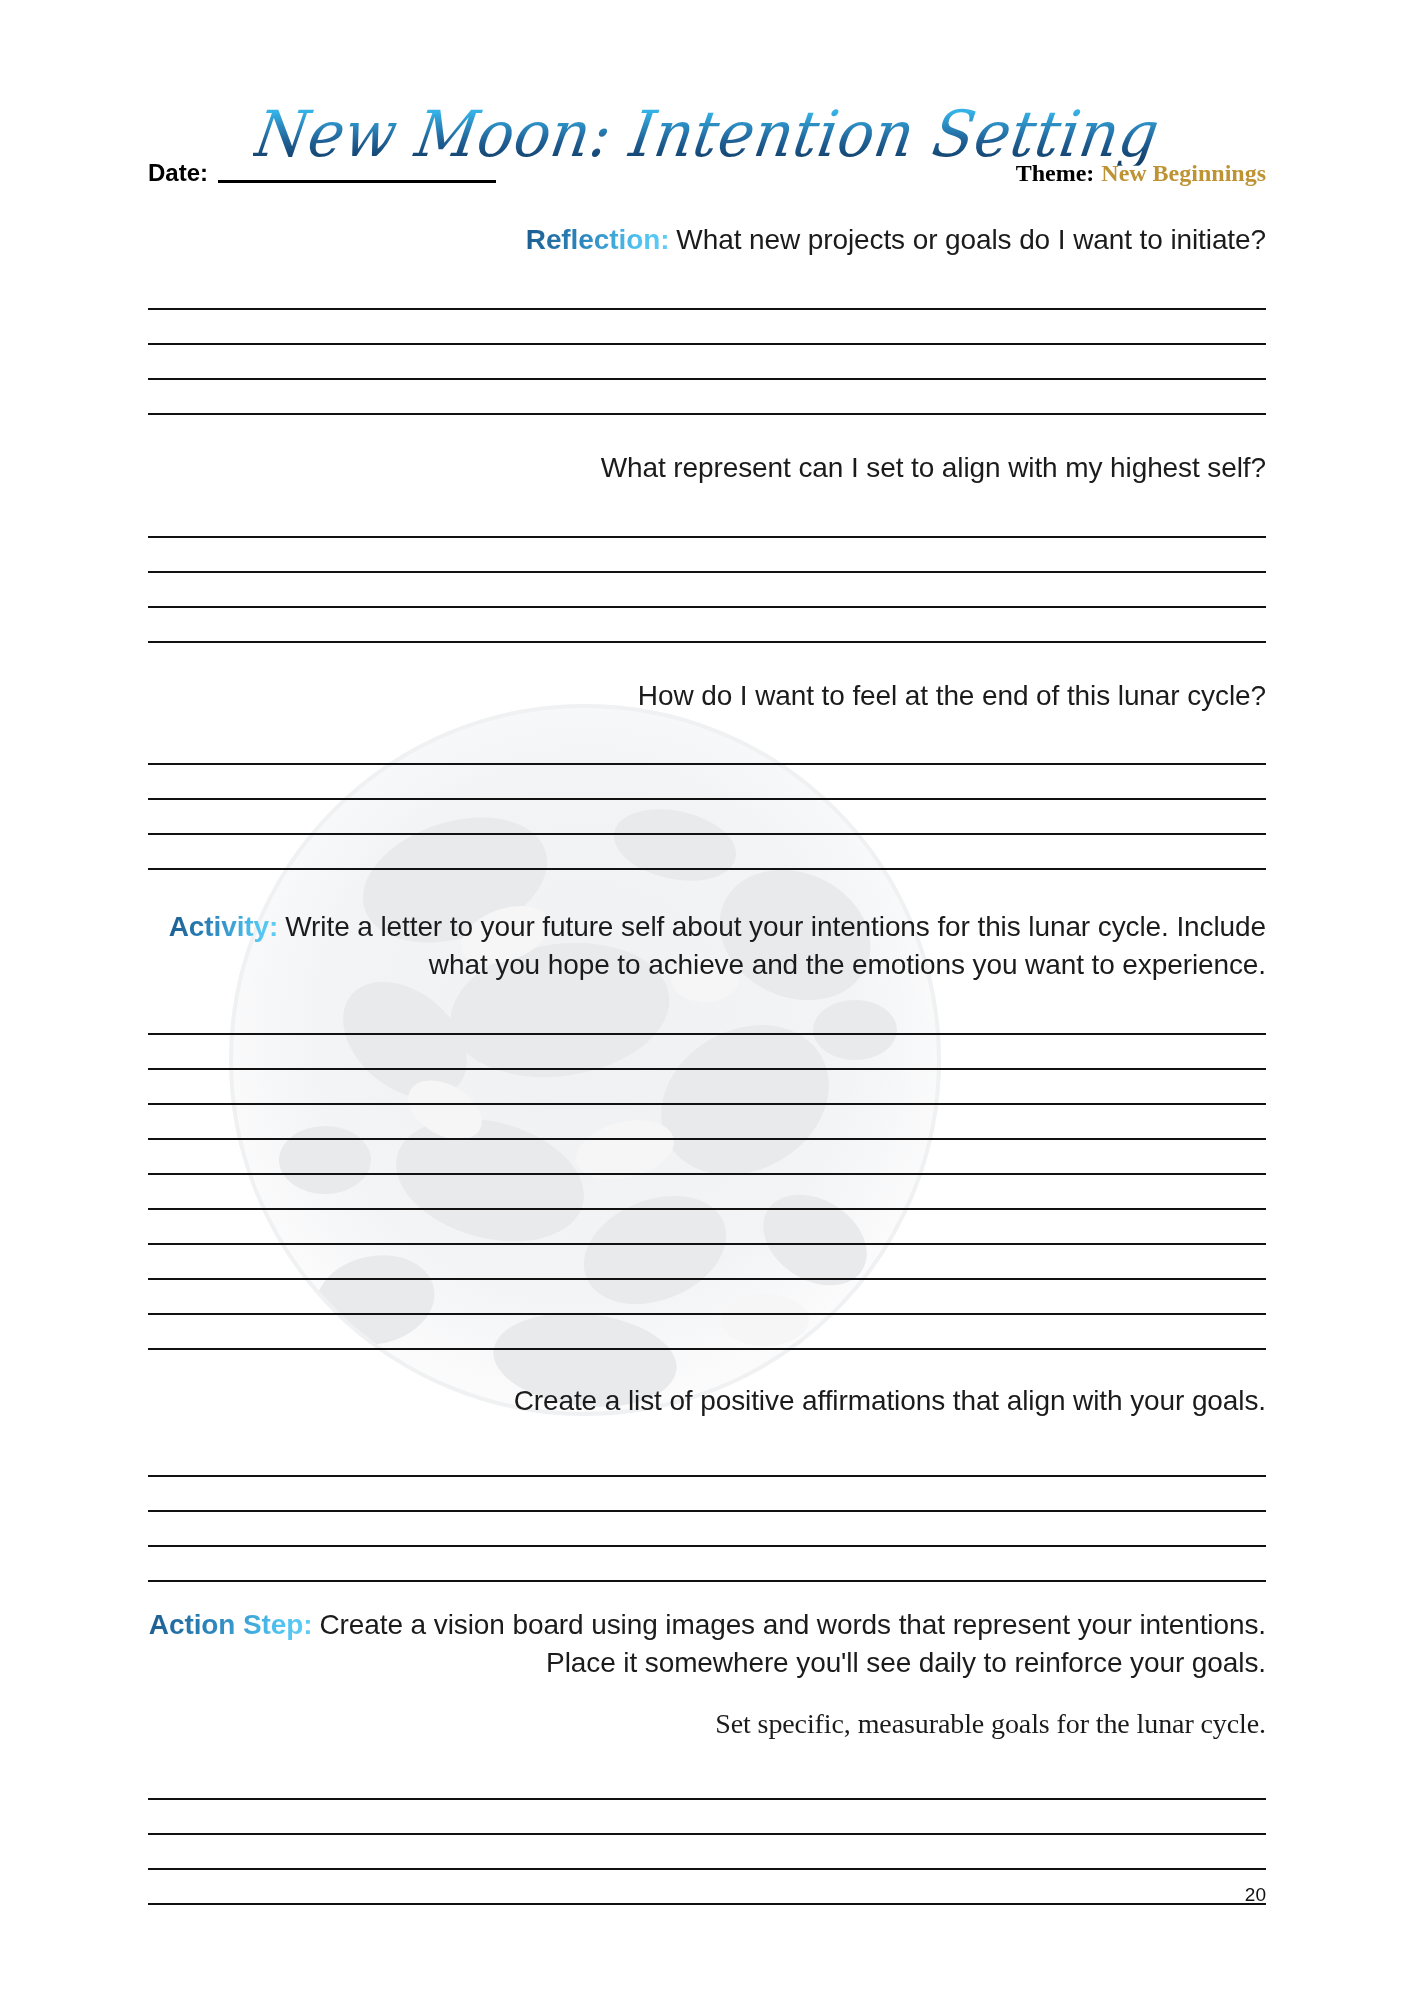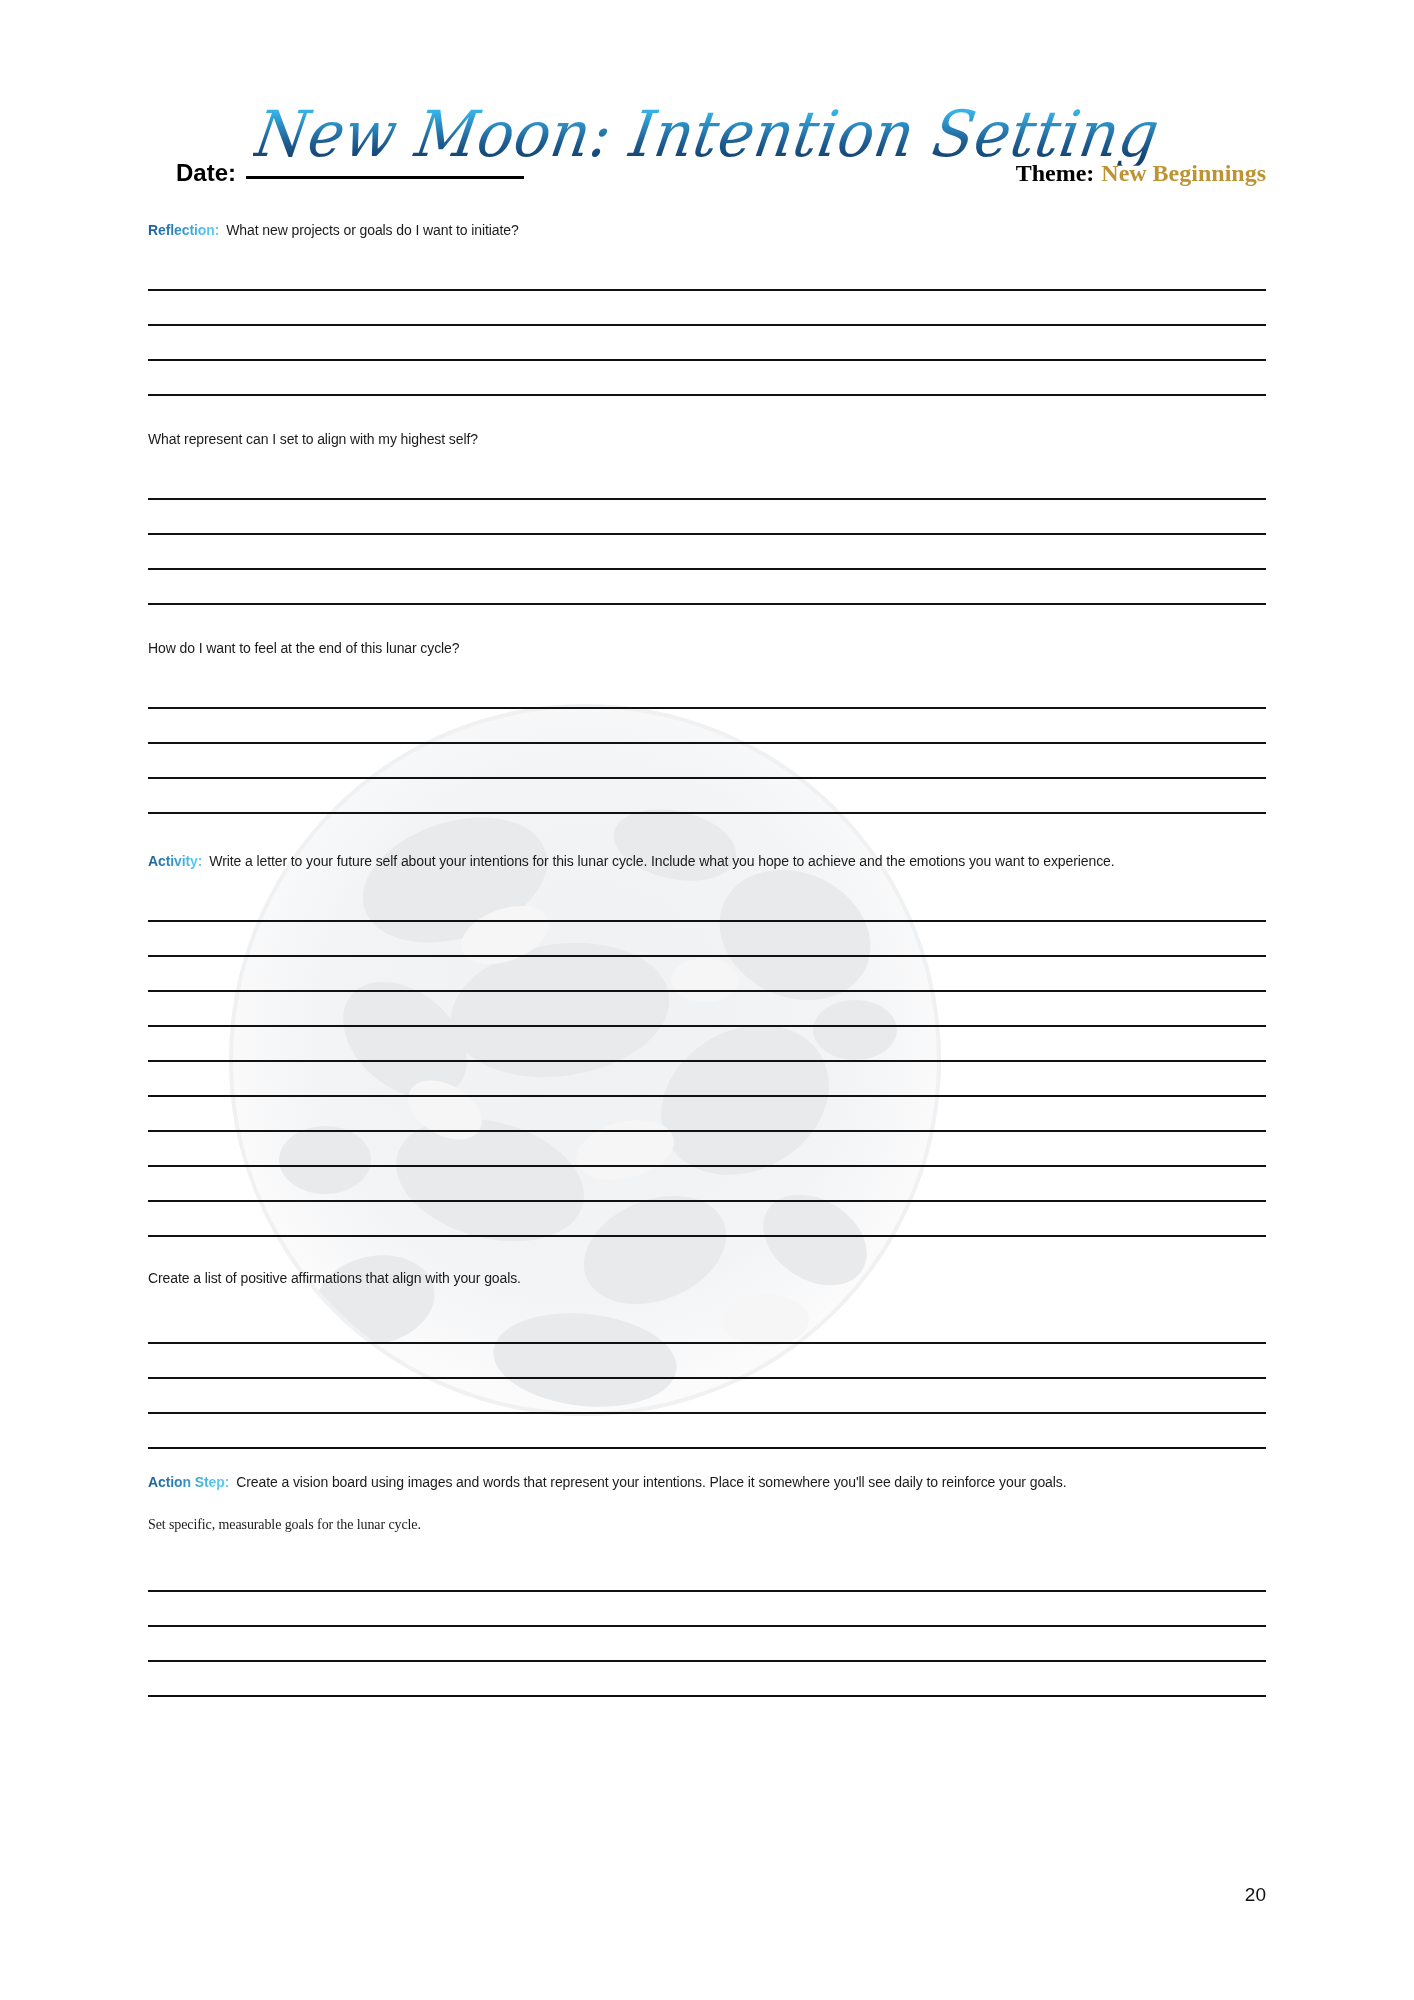--- a/index.html
+++ b/index.html
@@ -70,40 +70,41 @@
 
   
   .meta-row {
     display: flex;
     justify-content: space-between;
     align-items: baseline;
     margin-top: 55px;
     font-size: 24px;
     font-weight: bold;
   }
-  .date-group { display: flex; align-items: flex-start; margin-left: 28px; }
+  .date-group { display: flex; align-items: center; }
   .date-label { font-weight: bold; font-size: 24px; color: #000; }
   .date-blank {
     display: inline-block;
     width: 278px;
     border-bottom: 3px solid #000;
     margin-left: 10px;
     height: 20px;
   }
   .theme-group { font-size: 24px; font-weight: bold; font-family: Liberation Serif, serif; }
   .theme-label { color: #000; }
   .theme-value { color: #bd9334; margin-left: 7px; }
 
   
   .qblock { margin-top: 28px; }
   .qtext {
-    font-size: 14px;
+    font-size: 28px;
     line-height: 1.35;
     color: #1b1b1b;
     letter-spacing: -0.1px;
+    text-align: right;
   }
   .tag {
     font-weight: bold;
     background: linear-gradient(100deg, #1b5c8f 0%, #2d86bd 40%, #4fc2f0 78%, #62cdf7 100%);
     -webkit-background-clip: text;
     background-clip: text;
     color: transparent;
     -webkit-text-fill-color: transparent;
     margin-right: 7px;
   }

